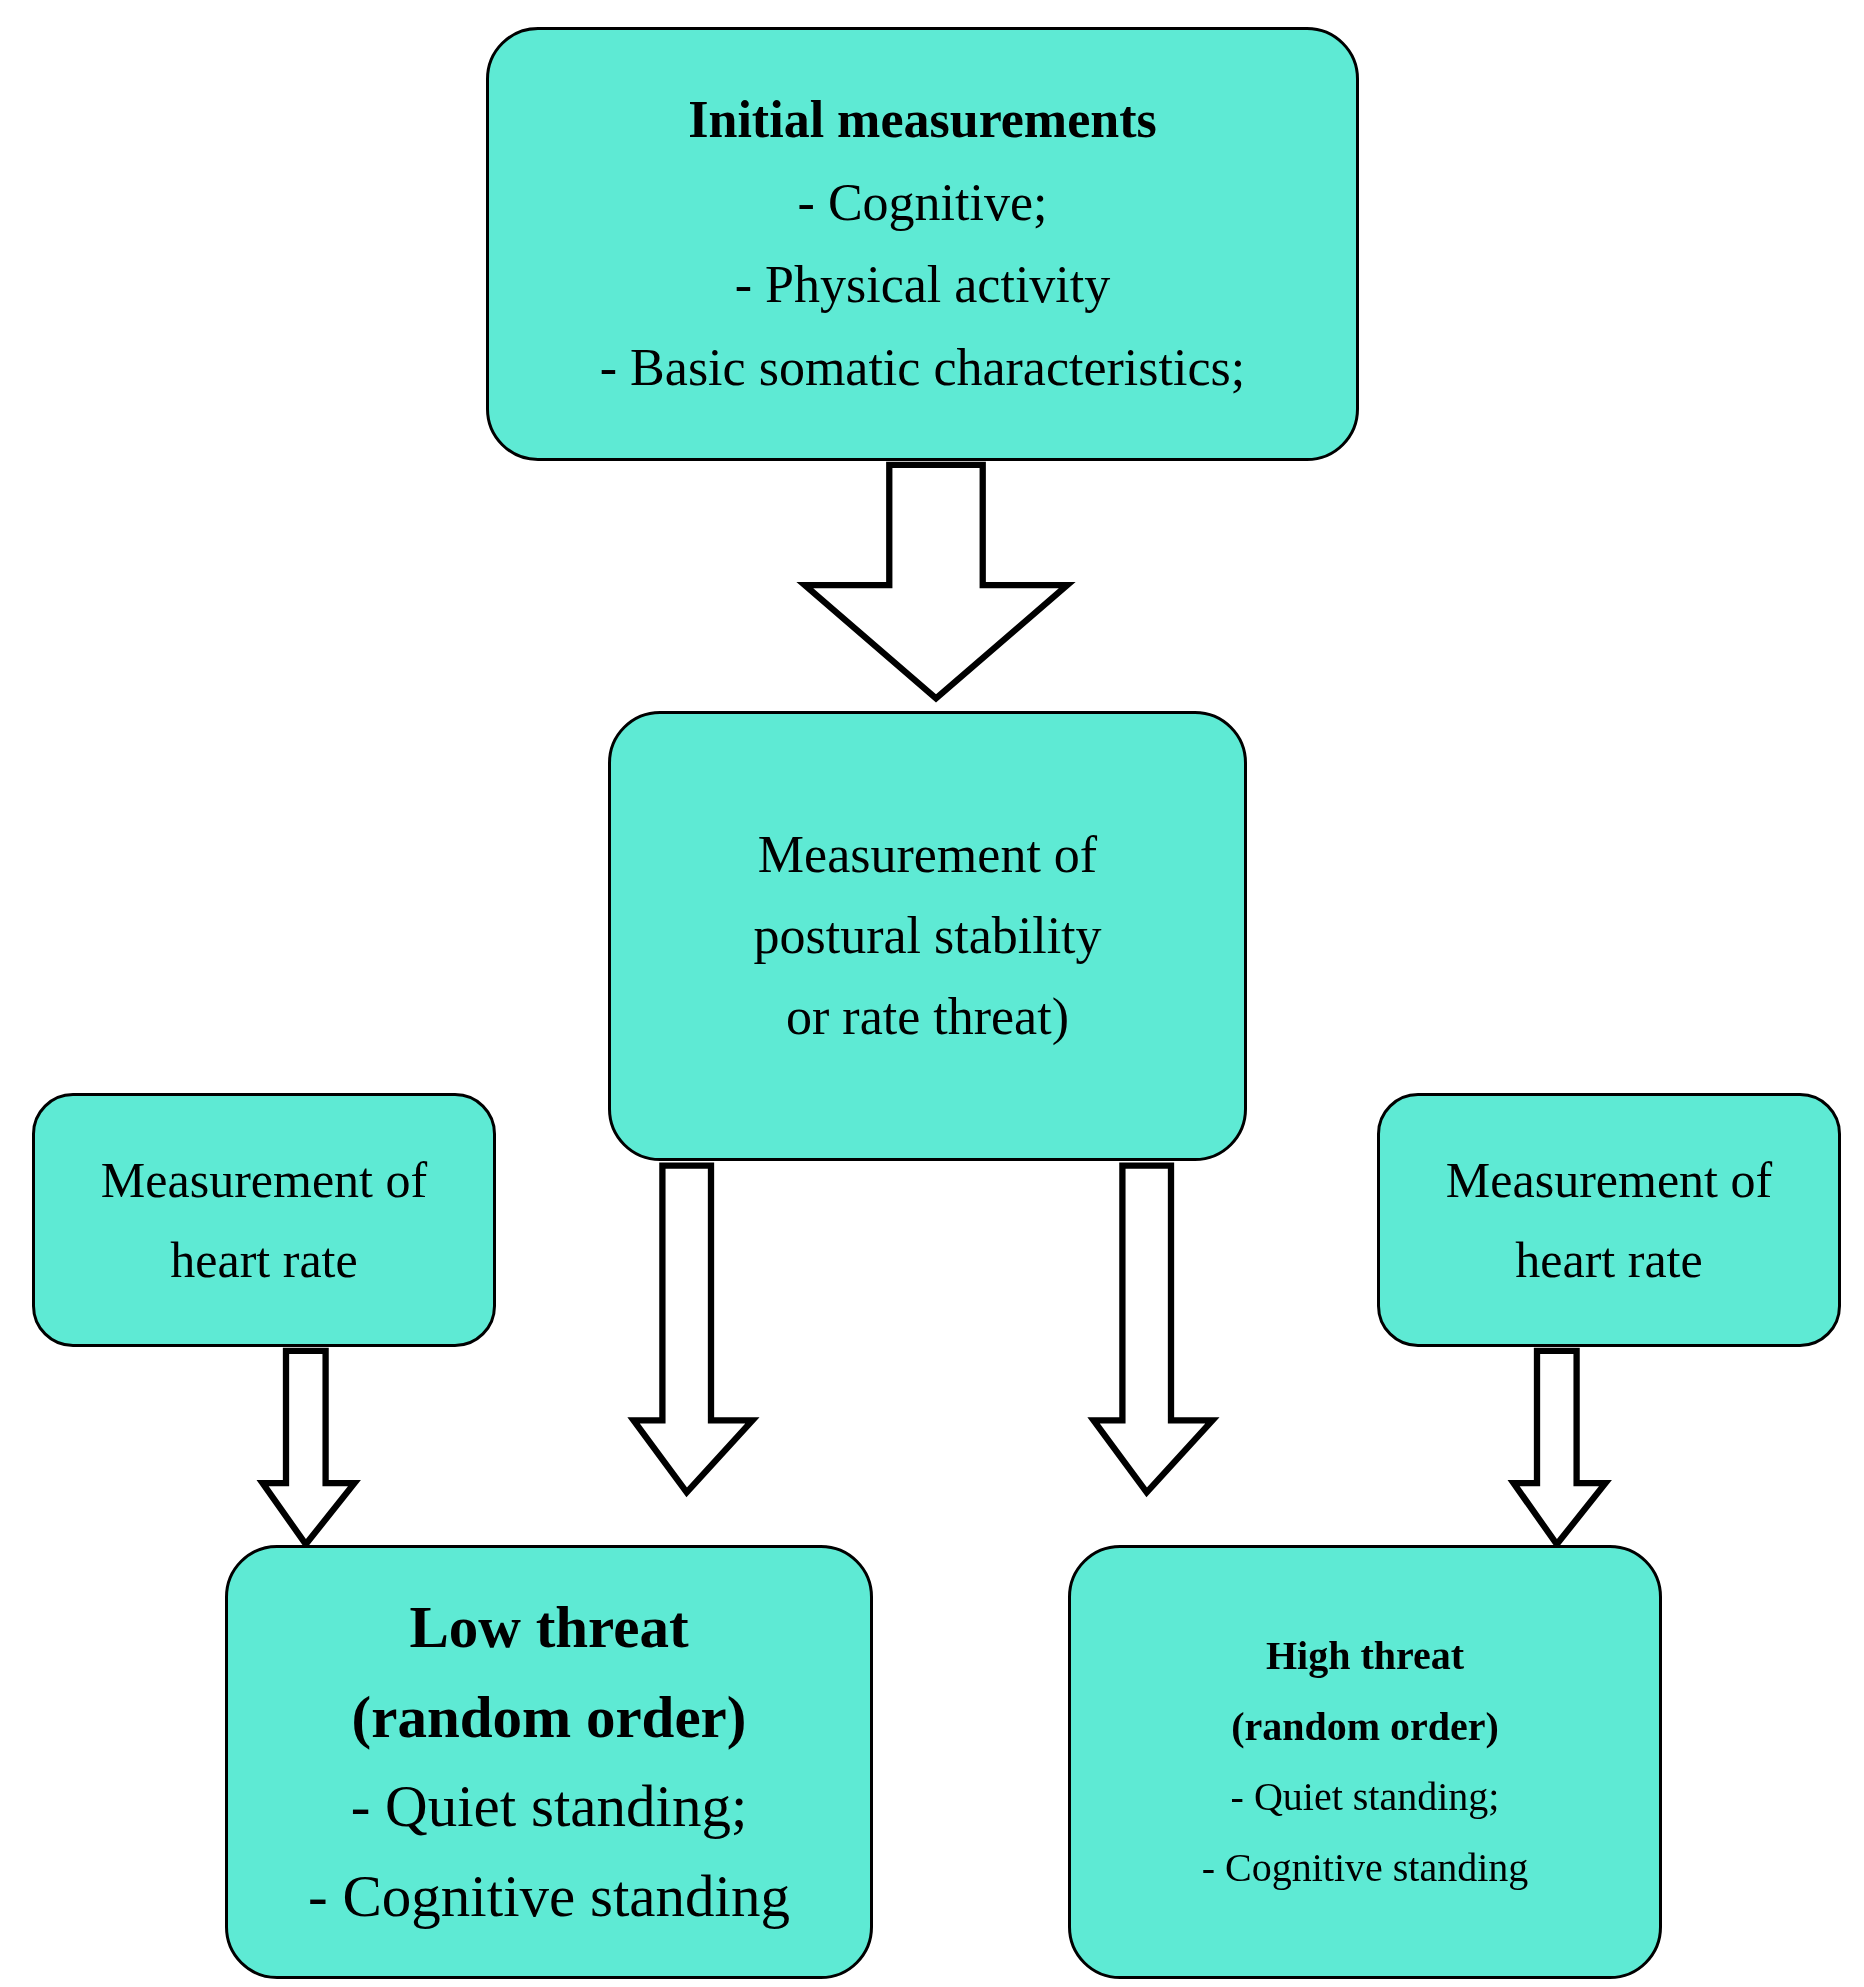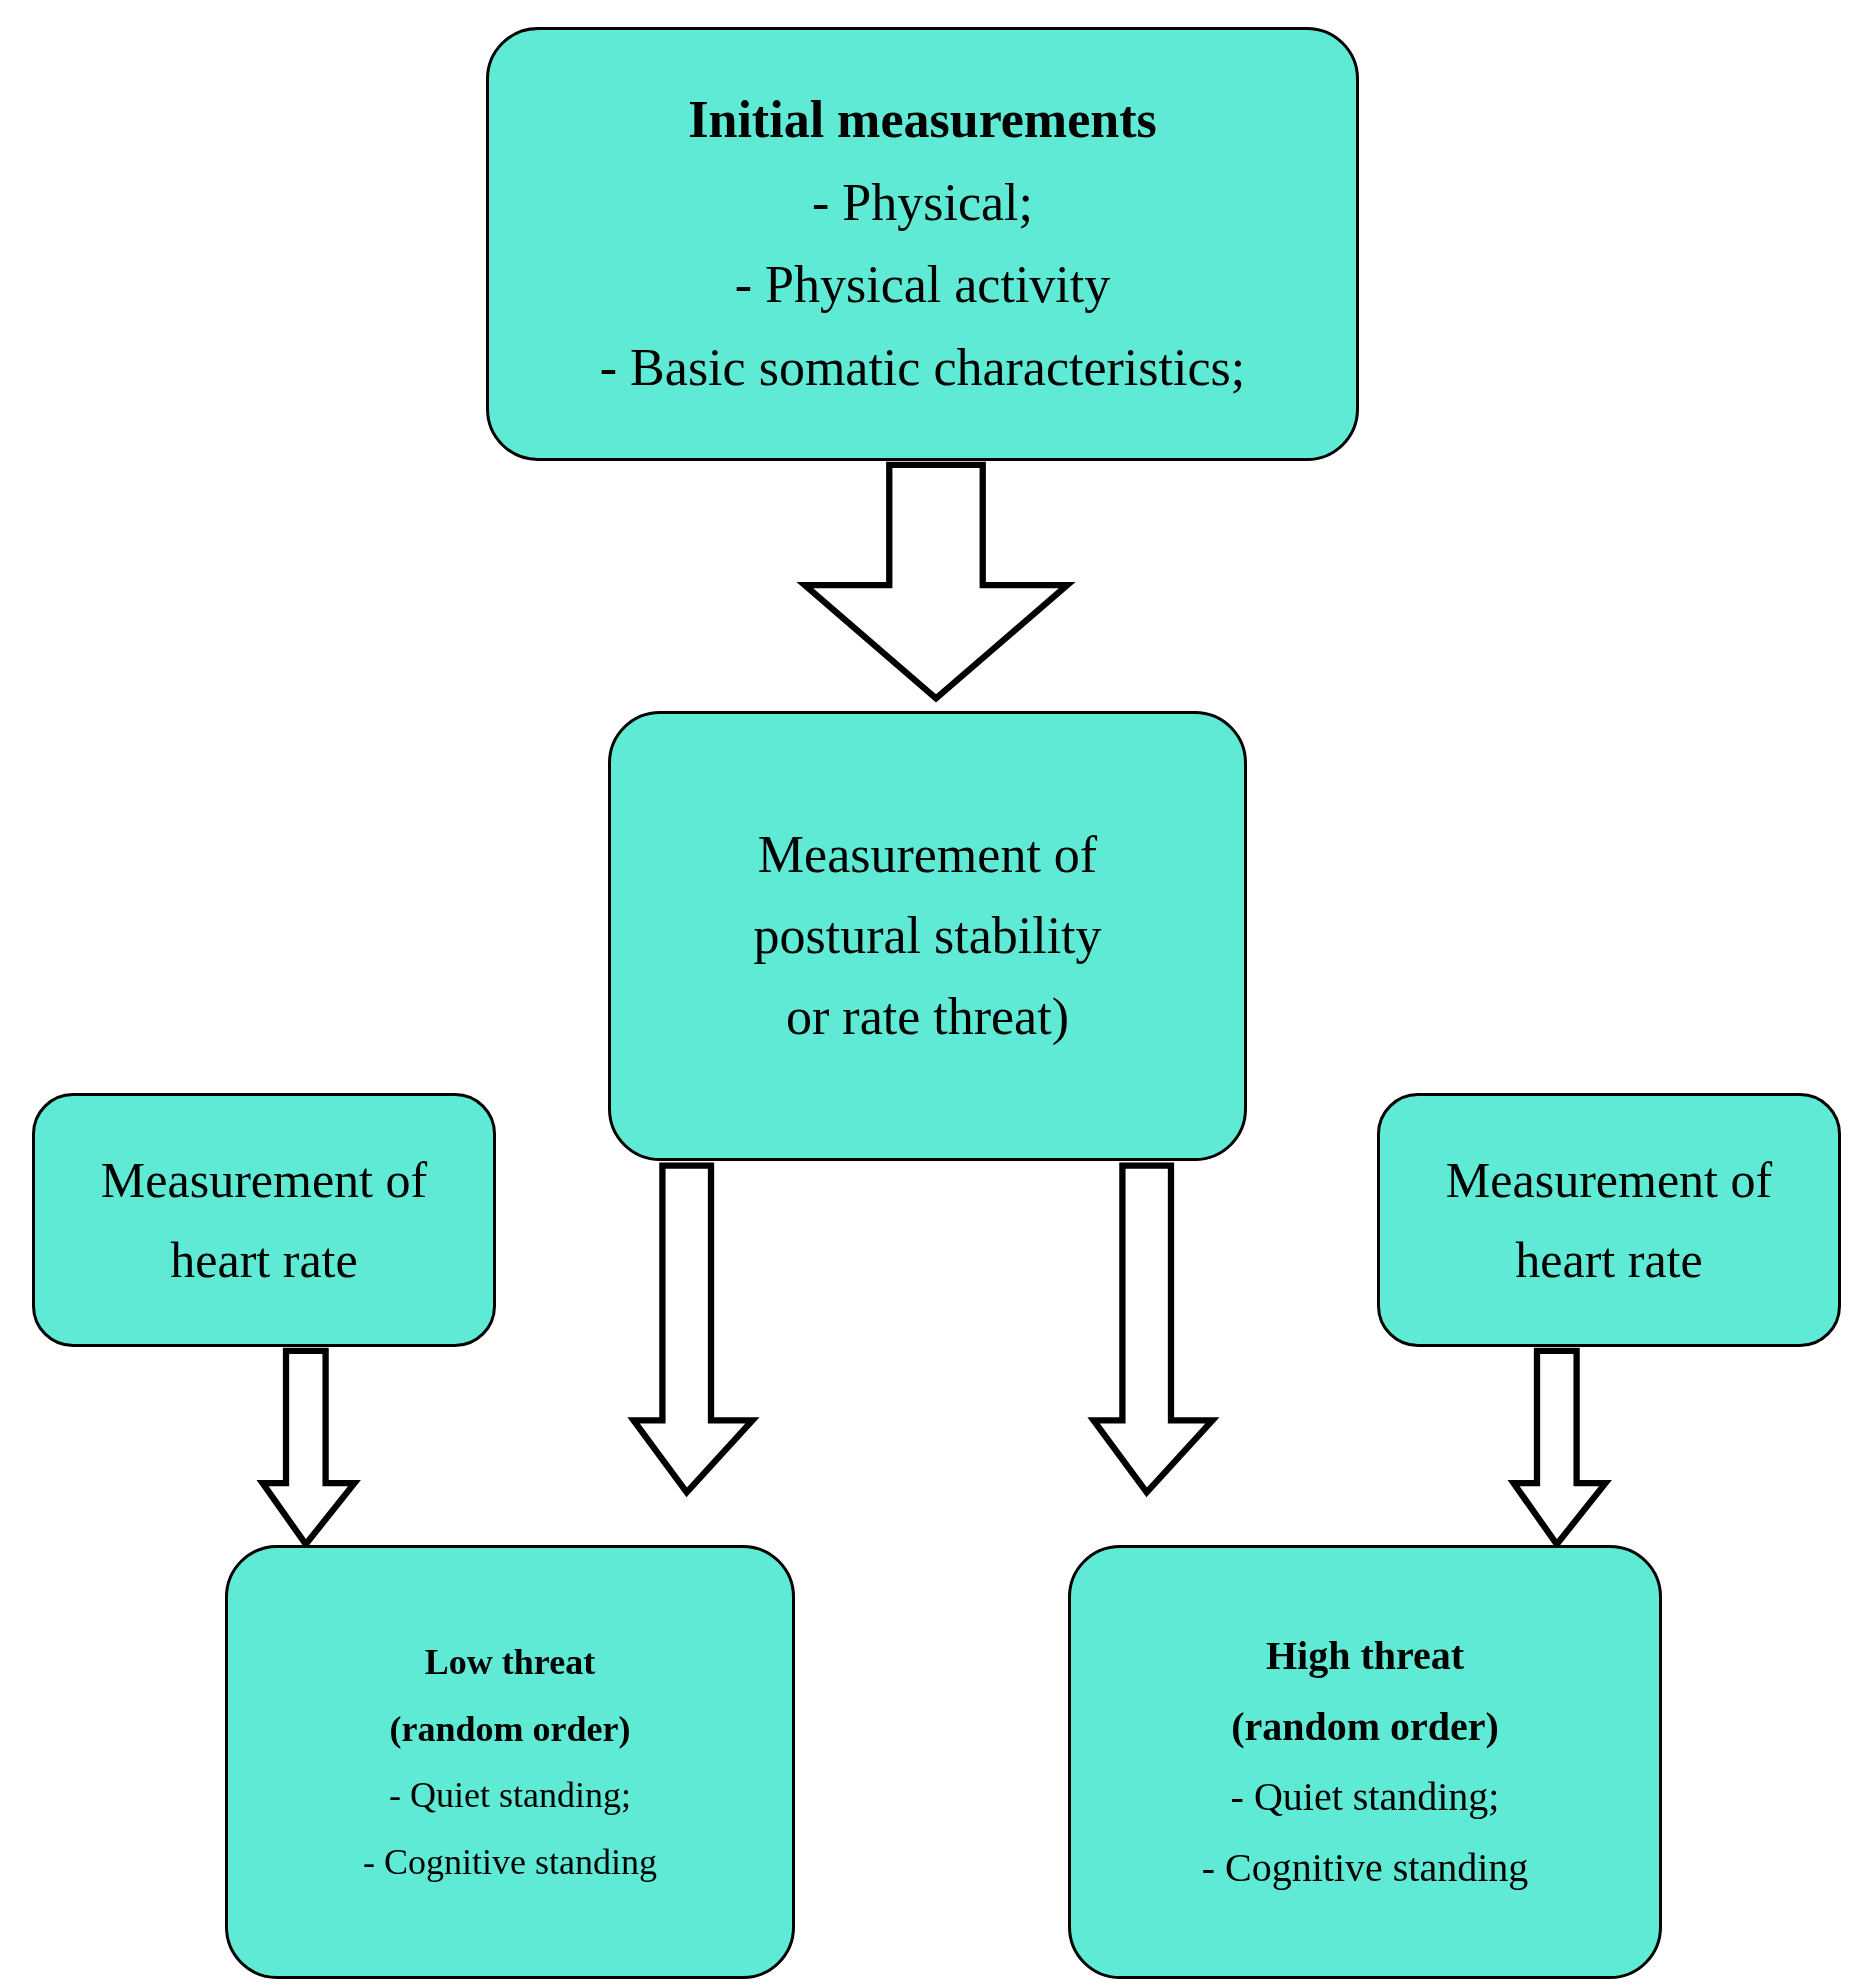--- a/index.html
+++ b/index.html
@@ -59,23 +59,23 @@
   #node-heart-rate-left .line { margin: 15.3px 0; }
 
   #node-heart-rate-right {
     left: 1377px; top: 1093px; width: 464px; height: 254px;
     border-radius: 41px;
     font-size: 50px;
   }
   #node-heart-rate-right .line { margin: 15.3px 0; }
 
   #node-low-threat {
-    left: 225px; top: 1545px; width: 570px; height: 434px;
+    left: 225px; top: 1545px; width: 648px; height: 434px;
     border-radius: 52px;
-    font-size: 36px;
+    font-size: 59px;
   }
   #node-low-threat .line { margin: 15.3px 0; }
 
   #node-high-threat {
     left: 1068px; top: 1545px; width: 594px; height: 434px;
     border-radius: 52px;
     font-size: 40px;
   }
   #node-high-threat .line { margin: 15.3px 0; }
 
@@ -91,21 +91,21 @@
   #arrow-hr-left-to-low      { left: 259px; top: 1348px; width: 99px; height: 200px; }
   #arrow-hr-right-to-high    { left: 1510px; top: 1348px; width: 99px; height: 200px; }
 </style>
 </head>
 <body>
 
 <div id="canvas">
 
   <div class="node" id="node-initial-measurements">
     <span class="line title">Initial measurements</span>
-    <span class="line">- Physical;</span>
+    <span class="line">- Cognitive;</span>
     <span class="line">- Physical activity</span>
     <span class="line">- Basic somatic characteristics;</span>
   </div>
 
   <div class="arrow" id="arrow-initial-to-postural">
     <svg width="270" height="239" viewBox="0 0 300 266" xmlns="http://www.w3.org/2000/svg">
       <polygon points="98,2 202,2 202,136 296,136 150,262 4,136 98,136" fill="#ffffff" stroke="#000000" stroke-width="7" stroke-linejoin="miter"></polygon>
     </svg>
   </div>
 

